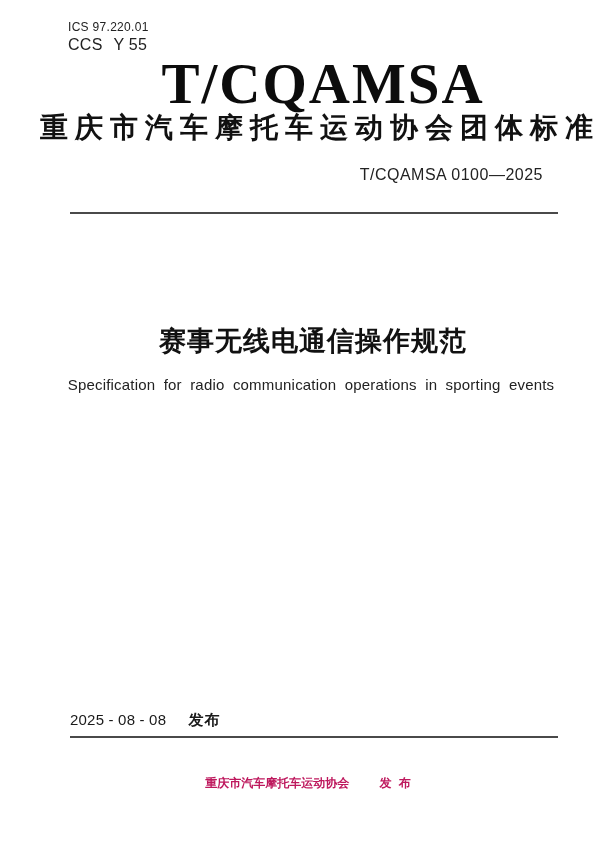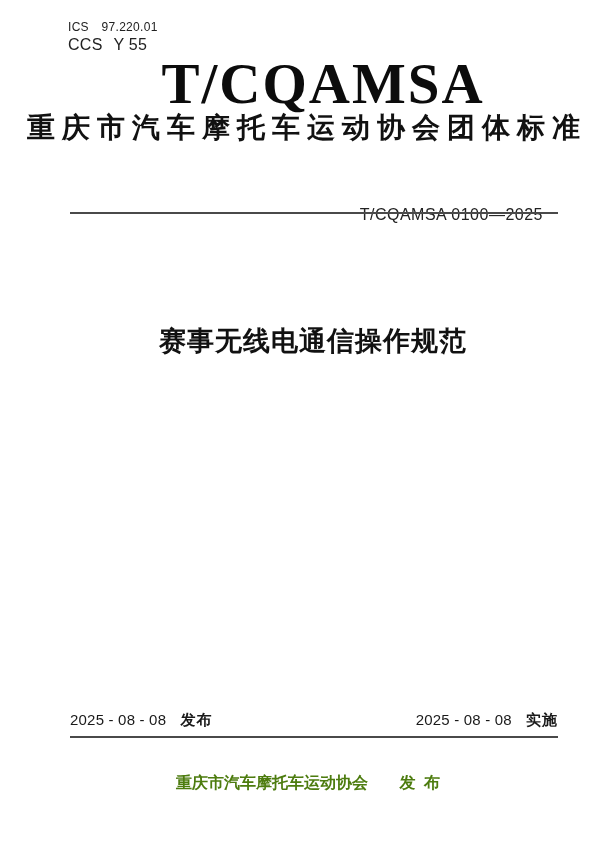--- a/index.html
+++ b/index.html
@@ -28,21 +28,21 @@
   .ccs-line {
     position: absolute;
     left: 68px;
     top: 36px;
     font-size: 16px;
     line-height: 18px;
     letter-spacing: 0.3px;
     color: #222;
   }
   .code-label { display: inline-block; }
-  .code-value { display: inline-block; margin-left: 9px; }
+  .code-value { display: inline-block; }
   .ccs-line .code-value { margin-left: 6px; }
 
   .org-code {
     position: absolute;
     left: 0;
     top: 54px;
     width: 528px;
     padding-left: 118px;
     text-align: center;
     font-family: "Liberation Serif", serif;
@@ -53,38 +53,37 @@
     color: #0c0c0c;
     white-space: nowrap;
   }
 
   .standard-type {
     position: absolute;
     left: 0;
     top: 110px;
     width: 600px;
     padding-left: 14px;
-    text-align: center;
+    text-align: right;
     font-weight: bold;
     font-size: 28px;
     line-height: 36px;
     letter-spacing: 7px;
     color: #111;
     white-space: nowrap;
   }
 
   .standard-number {
     position: absolute;
     right: 57px;
     top: 164px;
     font-size: 16px;
     line-height: 22px;
     letter-spacing: 0.5px;
     color: #222;
-    margin-top: 40px;
   }
 
   .rule {
     position: absolute;
     left: 70px;
     width: 488px;
     height: 2px;
     background: #4a4a4a;
   }
   .rule-top { top: 212px; }
@@ -126,33 +125,33 @@
     top: 709px;
     width: 488px;
     display: flex;
     justify-content: space-between;
     font-size: 15px;
     line-height: 22px;
     color: #1a1a1a;
     white-space: nowrap;
   }
   .date-value { letter-spacing: 0.2px; margin-top: 24px; }
-  .date-label { font-weight: bold; margin-left: 10px; letter-spacing: 1px; }
+  .date-label { font-weight: bold; margin-left: 18px; letter-spacing: 1px; }
 
   .footer-line {
     position: absolute;
     left: 0;
     top: 771px;
     width: 600px;
     padding-left: 18px;
     text-align: center;
     font-weight: bold;
-    font-size: 16px;
+    font-size: 12px;
     line-height: 24px;
-    color: #4d7c0f;
+    color: #be185d;
     white-space: nowrap;
   }
   .footer-publisher { display: inline-block; }
   .footer-action { display: inline-block; margin-left: 27px; letter-spacing: 2px; }
 </style>
 </head>
 <body>
 
 <div class="page">
 
@@ -169,29 +168,26 @@
   <div class="org-code">T/CQAMSA</div>
 
   <div class="standard-type">重庆市汽车摩托车运动协会团体标准</div>
 
   <div class="standard-number">T/CQAMSA 0100—2025</div>
 
   <div class="rule rule-top"></div>
 
   <div class="title-cn">赛事无线电通信操作规范</div>
 
+  <div class="title-en">Specification for radio communication operations in sporting events</div>
 
   <div class="date-row">
     <div class="date-issue">
       <span class="date-value">2025 - 08 - 08</span>
       <span class="date-label">发布</span>
-    </div>
-    <div class="date-implement">
-      <span class="date-value">2025 - 08 - 08</span>
-      <span class="date-label">实施</span>
     </div>
   </div>
 
   <div class="rule rule-bottom"></div>
 
   <div class="footer-line">
     <span class="footer-publisher">重庆市汽车摩托车运动协会</span>
     <span class="footer-action">发 布</span>
   </div>
 

